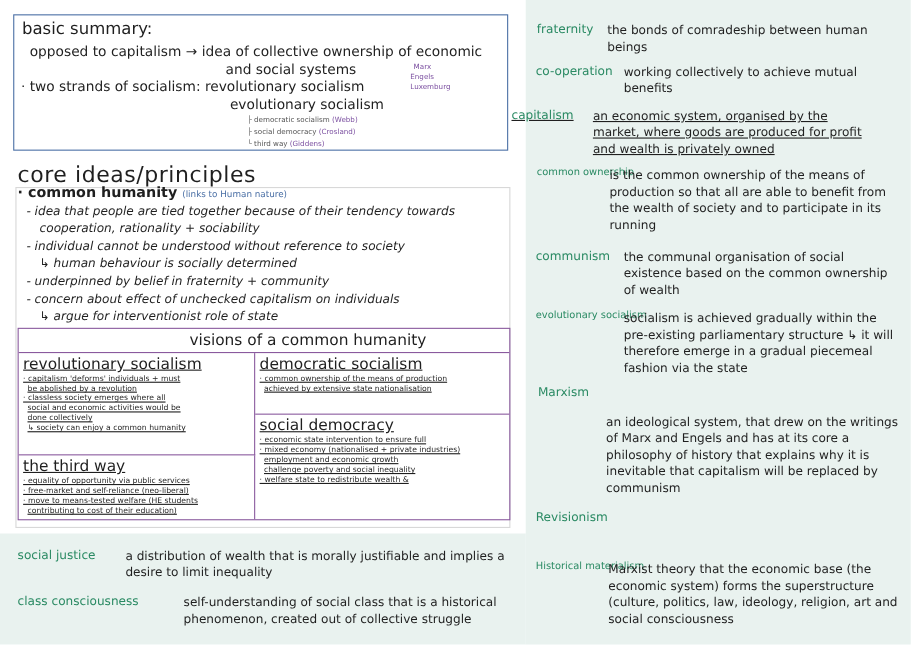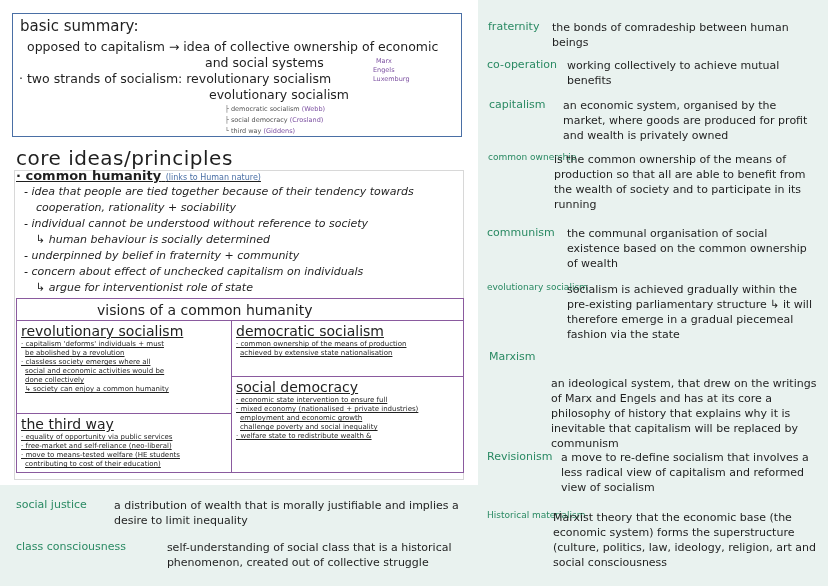--- a/index.html
+++ b/index.html
@@ -29,30 +29,30 @@
   }
   .summary-title { position: absolute; left: 7px; top: 3px; font-size: 15px; }
   .summary-line { position: absolute; font-size: 12.5px; white-space: nowrap; }
   .anno { position: absolute; font-size: 6.5px; color: #7b4fa0; white-space: nowrap; }
   .anno-dark { color: #555; }
   .core-title { position: absolute; left: 16px; top: 146px; font-size: 20px; letter-spacing: 0.5px; }
   .core-box {
     position: absolute; left: 14px; top: 170px; width: 450px; height: 310px;
     border: 1px solid #d8d8d8; background:#fff;
   }
-  .core-head { position: absolute; left: 16px; top: 168px; font-size: 13px; font-weight: bold; text-decoration: underline; }
+  .core-head { position: absolute; left: 16px; top: 168px; font-size: 13px; font-weight: bold; }
   .core-link { color: #4a6fa5; font-size: 8px; font-weight: normal; }
   .core-line { position: absolute; font-size: 11px; white-space: nowrap; font-style: italic; }
   .visions {
     position: absolute; left: 16px; top: 298px; width: 448px; height: 175px;
     border: 1.5px solid #8a5a9e;
   }
   .visions-title {
     position: absolute; left: 0; top: 0; width: 100%; height: 22px;
-    border-bottom: 1.5px solid #8a5a9e; text-align: left;
+    border-bottom: 1.5px solid #8a5a9e; text-align: center;
     font-size: 14px; line-height: 22px; padding-left: 80px;
   }
   .v-cell { position: absolute; border-color: #8a5a9e; border-style: solid; border-width: 0; text-decoration: underline; }
   .v-head { font-size: 14px; margin: 2px 0 1px 4px; }
   .v-item { font-size: 7px; line-height: 9px; margin-left: 4px; white-space: nowrap; }
   .term-row { position: absolute; display: flex; }
   .term { color: #2a8a63; font-size: 11px; white-space: nowrap; line-height: 13px; }
   .term-small { font-size: 9px; line-height: 10px; }
   .def { font-size: 11px; line-height: 15px; }
 </style>
@@ -137,40 +137,39 @@
 </div>
 
 <div class="term-row" style="left:488px;top:20px;width:335px;">
   <div class="term" style="width:64px;">fraternity</div>
   <div class="def" style="width:270px;">the bonds of comradeship between human beings</div>
 </div>
 <div class="term-row" style="left:487px;top:58px;width:335px;">
   <div class="term" style="width:80px;">co-operation</div>
   <div class="def" style="width:255px;">working collectively to achieve mutual benefits</div>
 </div>
-<div class="term-row" style="left:489px;top:98px;width:335px;">
+<div class="term-row" style="left:465px;top:98px;width:335px;text-decoration:underline;">
   <div class="term" style="width:74px;">capitalism</div>
   <div class="def" style="width:258px;">an economic system, organised by the market, where goods are produced for profit and wealth is privately owned</div>
 </div>
 <div class="term-row" style="left:488px;top:152px;width:335px;">
   <div class="term term-small" style="width:66px;">common ownership</div>
   <div class="def" style="width:268px;">is the common ownership of the means of production so that all are able to benefit from the wealth of society and to participate in its running</div>
 </div>
 <div class="term-row" style="left:487px;top:226px;width:335px;">
   <div class="term" style="width:80px;">communism</div>
   <div class="def" style="width:250px;">the communal organisation of social existence based on the common ownership of wealth</div>
 </div>
 <div class="term-row" style="left:487px;top:282px;width:335px;">
   <div class="term term-small" style="width:80px;">evolutionary socialism</div>
   <div class="def" style="width:255px;">socialism is achieved gradually within the pre-existing parliamentary structure ↳ it will therefore emerge in a gradual piecemeal fashion via the state</div>
 </div>
 <div class="term-row" style="left:489px;top:350px;width:335px;">
   <div class="term" style="width:62px;">Marxism</div>
   <div class="def" style="width:268px;margin-top:26px;">an ideological system, that drew on the writings of Marx and Engels and has at its core a philosophy of history that explains why it is inevitable that capitalism will be replaced by communism</div>
 </div>
-<div class="term-row" style="left:487px;top:450px;width:335px;">
+<div class="term-row" style="left:487px;top:464px;width:335px;">
   <div class="term" style="width:74px;">Revisionism</div>
-  <div class="def" style="width:258px;">a move to re-define socialism that involves a less radical view of capitalism and reformed view of socialism</div>
 </div>
 <div class="term-row" style="left:487px;top:510px;width:335px;">
   <div class="term term-small" style="width:66px;">Historical materialism</div>
   <div class="def" style="width:268px;">Marxist theory that the economic base (the economic system) forms the superstructure (culture, politics, law, ideology, religion, art and social consciousness</div>
 </div>
 
 </body></html>

